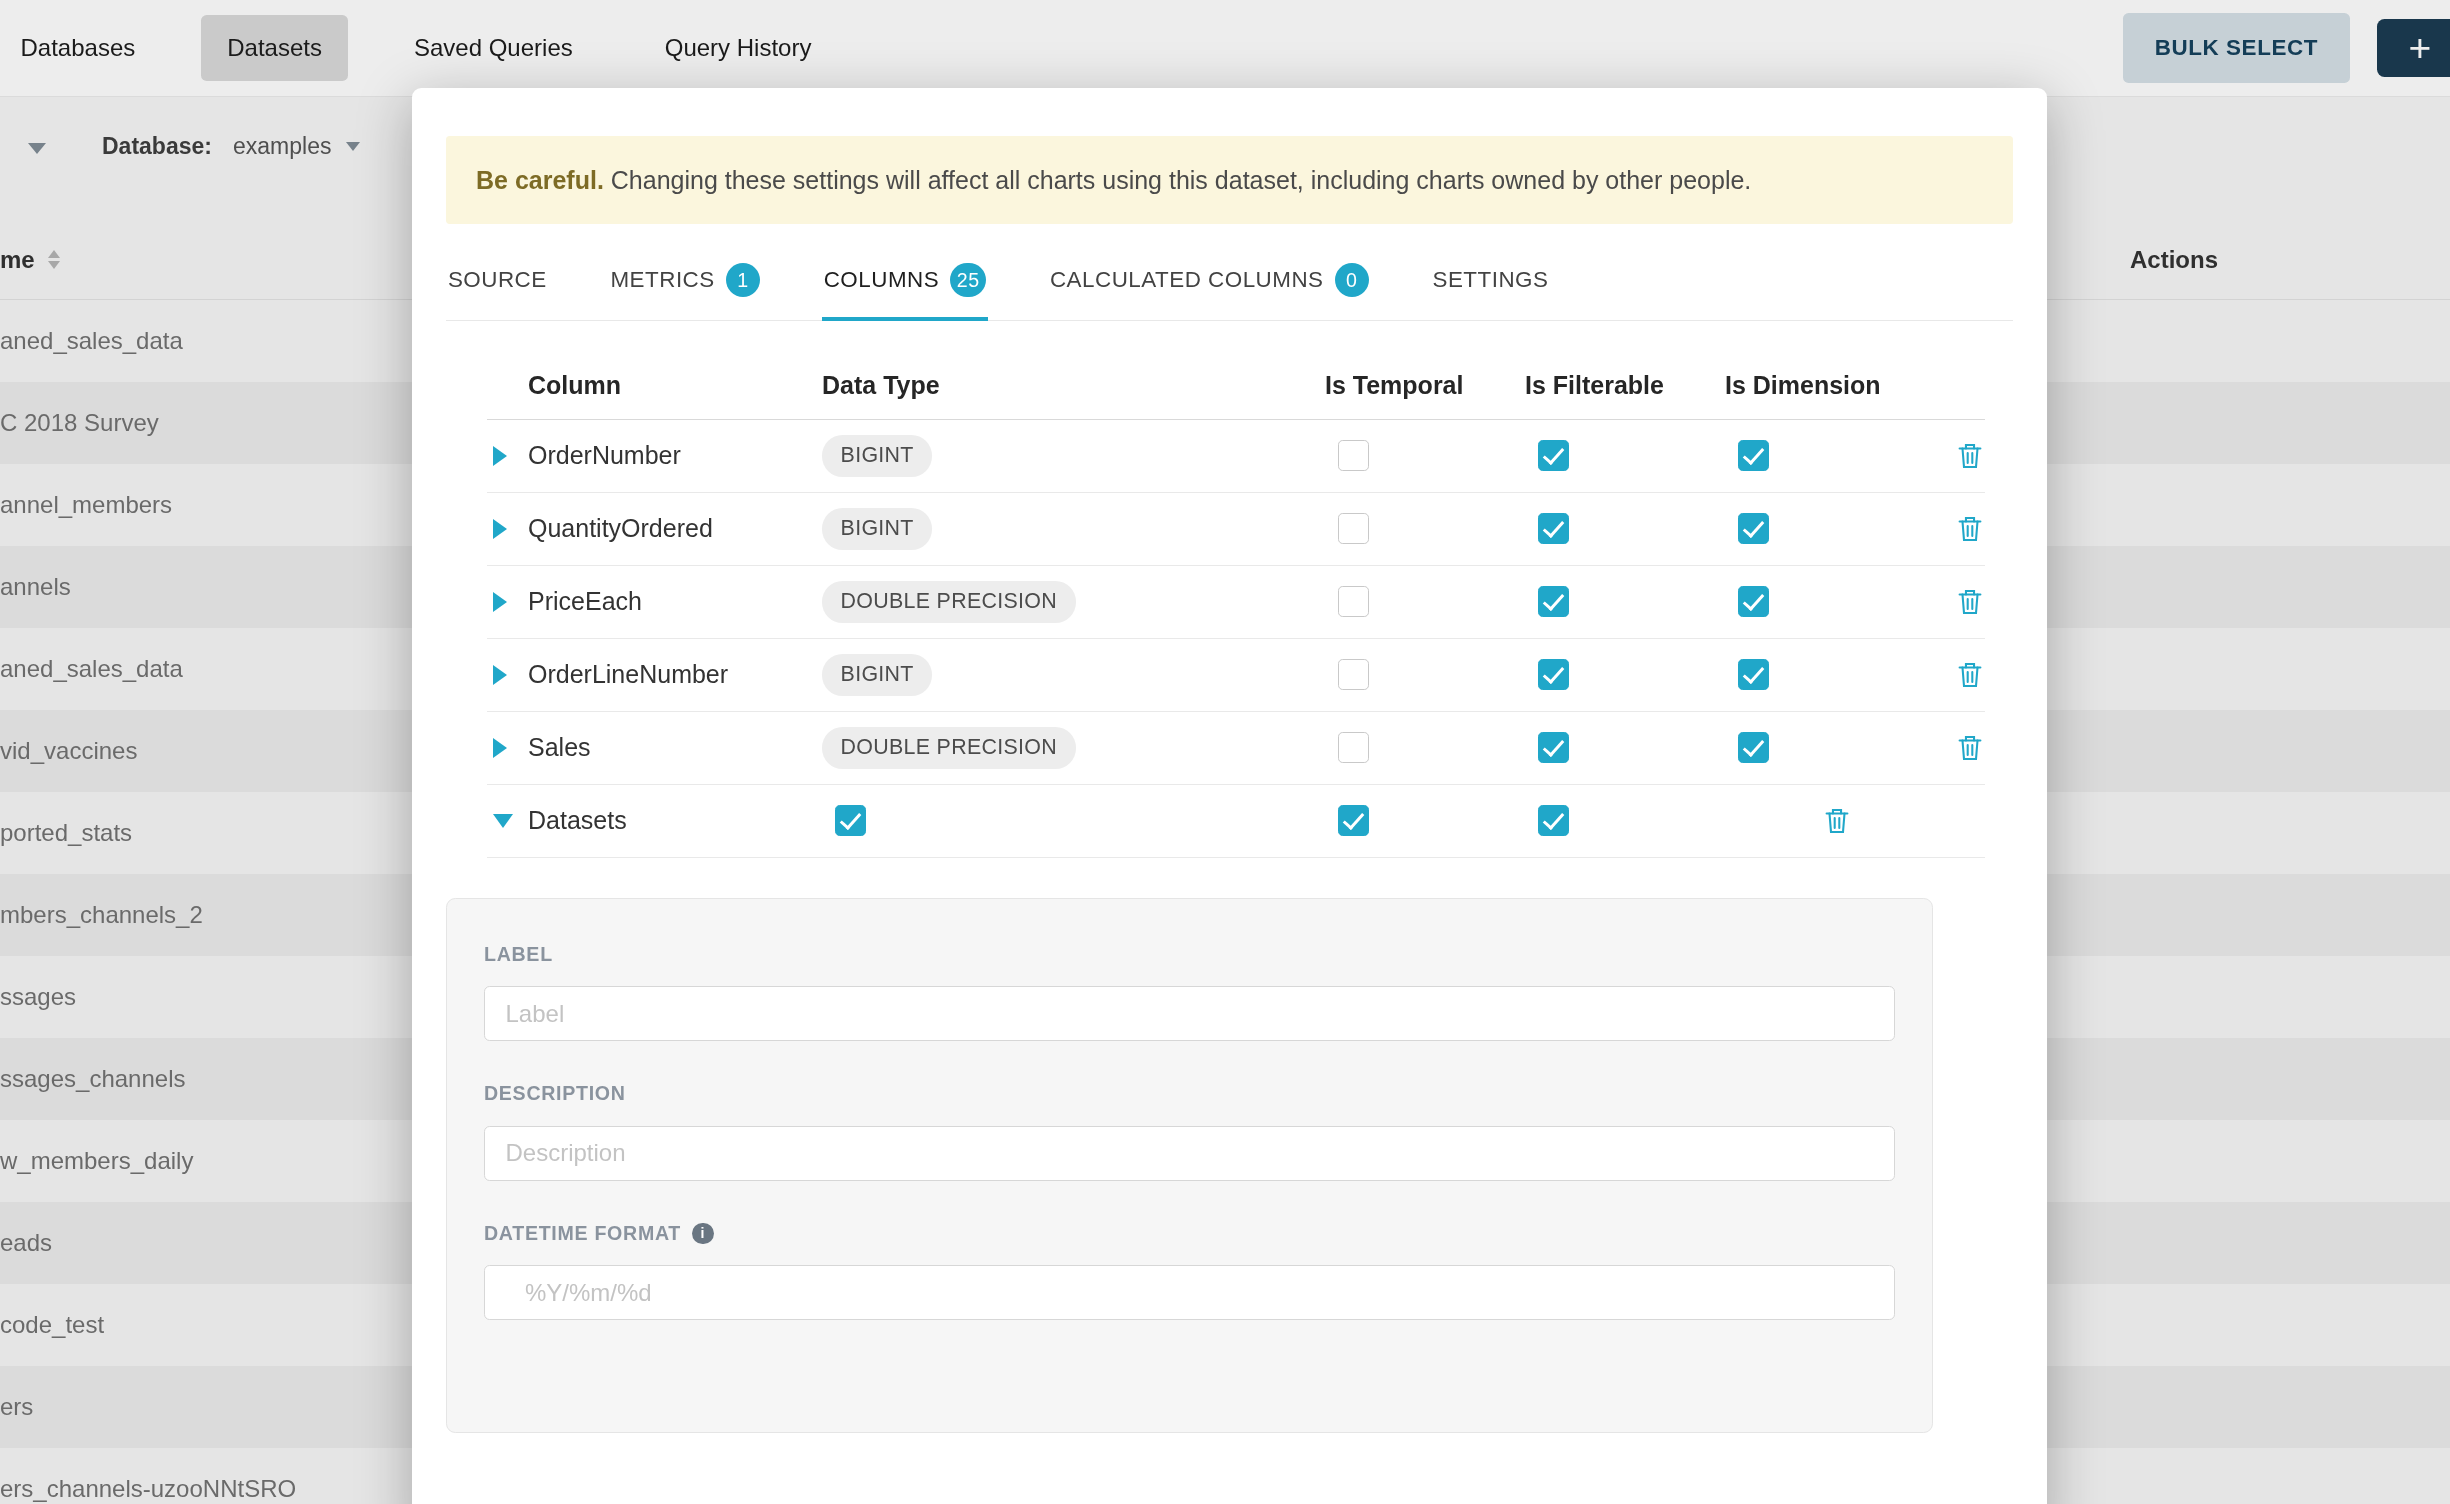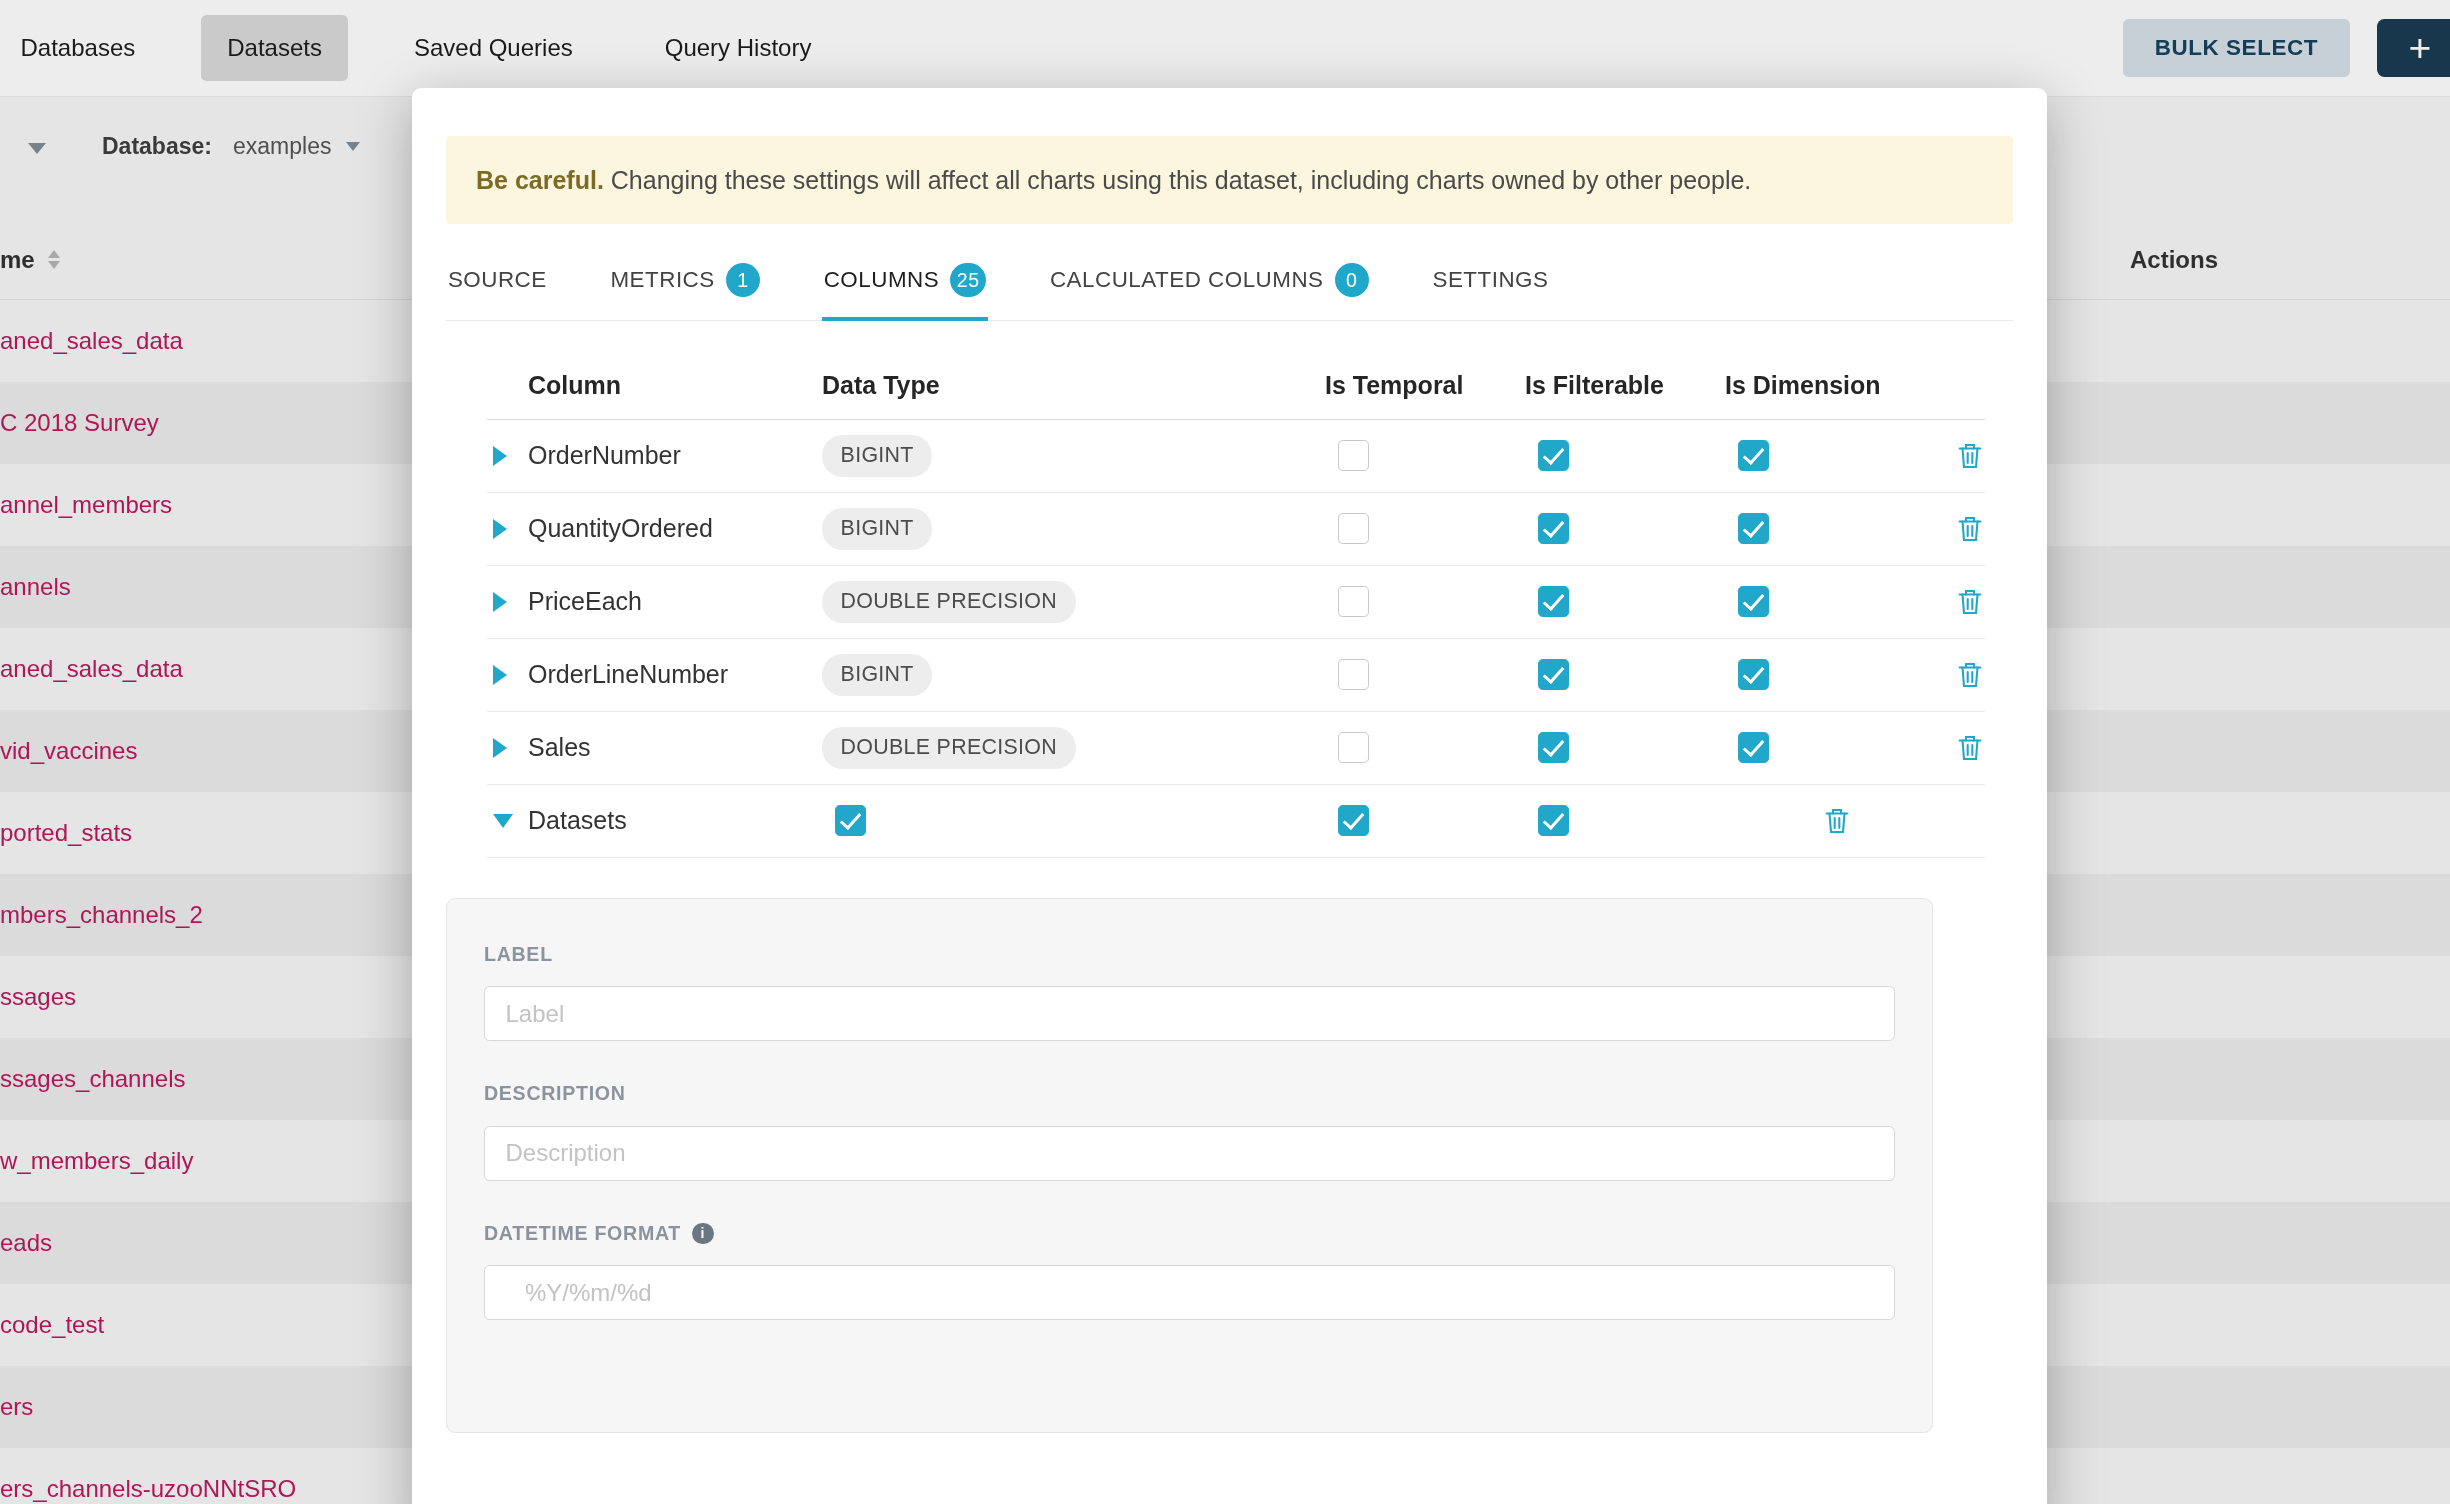--- a/index.html
+++ b/index.html
@@ -10,21 +10,21 @@
   }
 
   
   .topnav { position:absolute; top:0; left:0; right:0; height:97px; background:#fff;
             border-bottom:0.9px solid #ececec; display:flex; align-items:center; z-index:1; }
   .nav-items { display:flex; align-items:flex-end; gap:40px; padding-left:20.5px; }
   .nav-item { font-size:24px; color:#1e1e1e; padding:18.6px 26px; cursor:pointer; white-space:nowrap; }
   .nav-item.active { background:#dadada; border-radius:5.6px; }
   .nav-item:first-child { padding-left:0; }
   .nav-right { position:absolute; right:-13px; top:0; height:100%; display:flex; align-items:center; gap:27px; }
-  .bulk-select { height:58px; padding:0 32px; background:#d5e0e7; color:#16425e; font-size:22.4px;
+  .bulk-select { height:70px; padding:0 32px; background:#d5e0e7; color:#16425e; font-size:22.4px;
                  font-weight:700; letter-spacing:0.6px; border:none; border-radius:5.6px;
                  font-family:inherit; cursor:pointer; }
   .add-btn { width:86px; height:58px; background:#1b3c52; border:none; border-radius:7.5px;
              color:#fff; font-size:39px; line-height:54px; cursor:pointer; font-family:inherit; }
 
   
   .filterbar { position:absolute; top:127px; left:0; right:0; height:60px; }
   .tri-dn { width:0; height:0; border-left:9.3px solid transparent; border-right:9.3px solid transparent;
             border-top:11.2px solid #808c96; display:inline-block; }
   .tri-dn.small { border-left-width:7.5px; border-right-width:7.5px; border-top-width:9.3px; }
@@ -37,21 +37,21 @@
   .list-header { position:absolute; top:220px; left:0; right:0; height:80px; display:flex;
                  align-items:center; font-weight:700; font-size:24px; color:#333;
                  border-bottom:0.9px solid #e3e3e3; }
   .sort-icon { display:inline-flex; flex-direction:column; gap:2.8px; margin-left:13px; cursor:pointer; }
   .sort-icon .up { width:0;height:0;border-left:6.5px solid transparent;border-right:6.5px solid transparent;border-bottom:8.4px solid #b5b5b5; }
   .sort-icon .dn { width:0;height:0;border-left:6.5px solid transparent;border-right:6.5px solid transparent;border-top:8.4px solid #b5b5b5; }
   .actions-h { position:absolute; left:2130px; }
   #bg-rows { position:absolute; top:300px; left:0; right:0; }
   .bg-row { height:82px; display:flex; align-items:center; font-size:24px; }
   .bg-row.alt { background:#ececec; }
-  .bg-link { color:#be185d; cursor:pointer; }
+  .bg-link { color:#737373; cursor:pointer; }
 
   
   .backdrop { position:absolute; inset:0; background:rgba(0,0,0,.07); z-index:2; }
   .modal { position:absolute; left:412px; width:1635px; top:88px; bottom:-37px; background:#fff;
            border-radius:9.3px; box-shadow:0 13px 56px rgba(0,0,0,.28); z-index:3; overflow:hidden; }
   .modal-header { height:106px; background:#f6f6f7; border-bottom:0.9px solid #e3e3e3; position:relative; }
   .modal-title { font-size:30px; font-weight:400; color:#2e2e2e; padding-left:34px; line-height:104px; }
   .modal-title b { font-weight:700; color:#141414; margin-left:11.2px; }
   .close { position:absolute; right:32px; top:30px; font-size:35px; color:#777; cursor:pointer; line-height:1; }
   .modal-body { padding:0 34px; }

